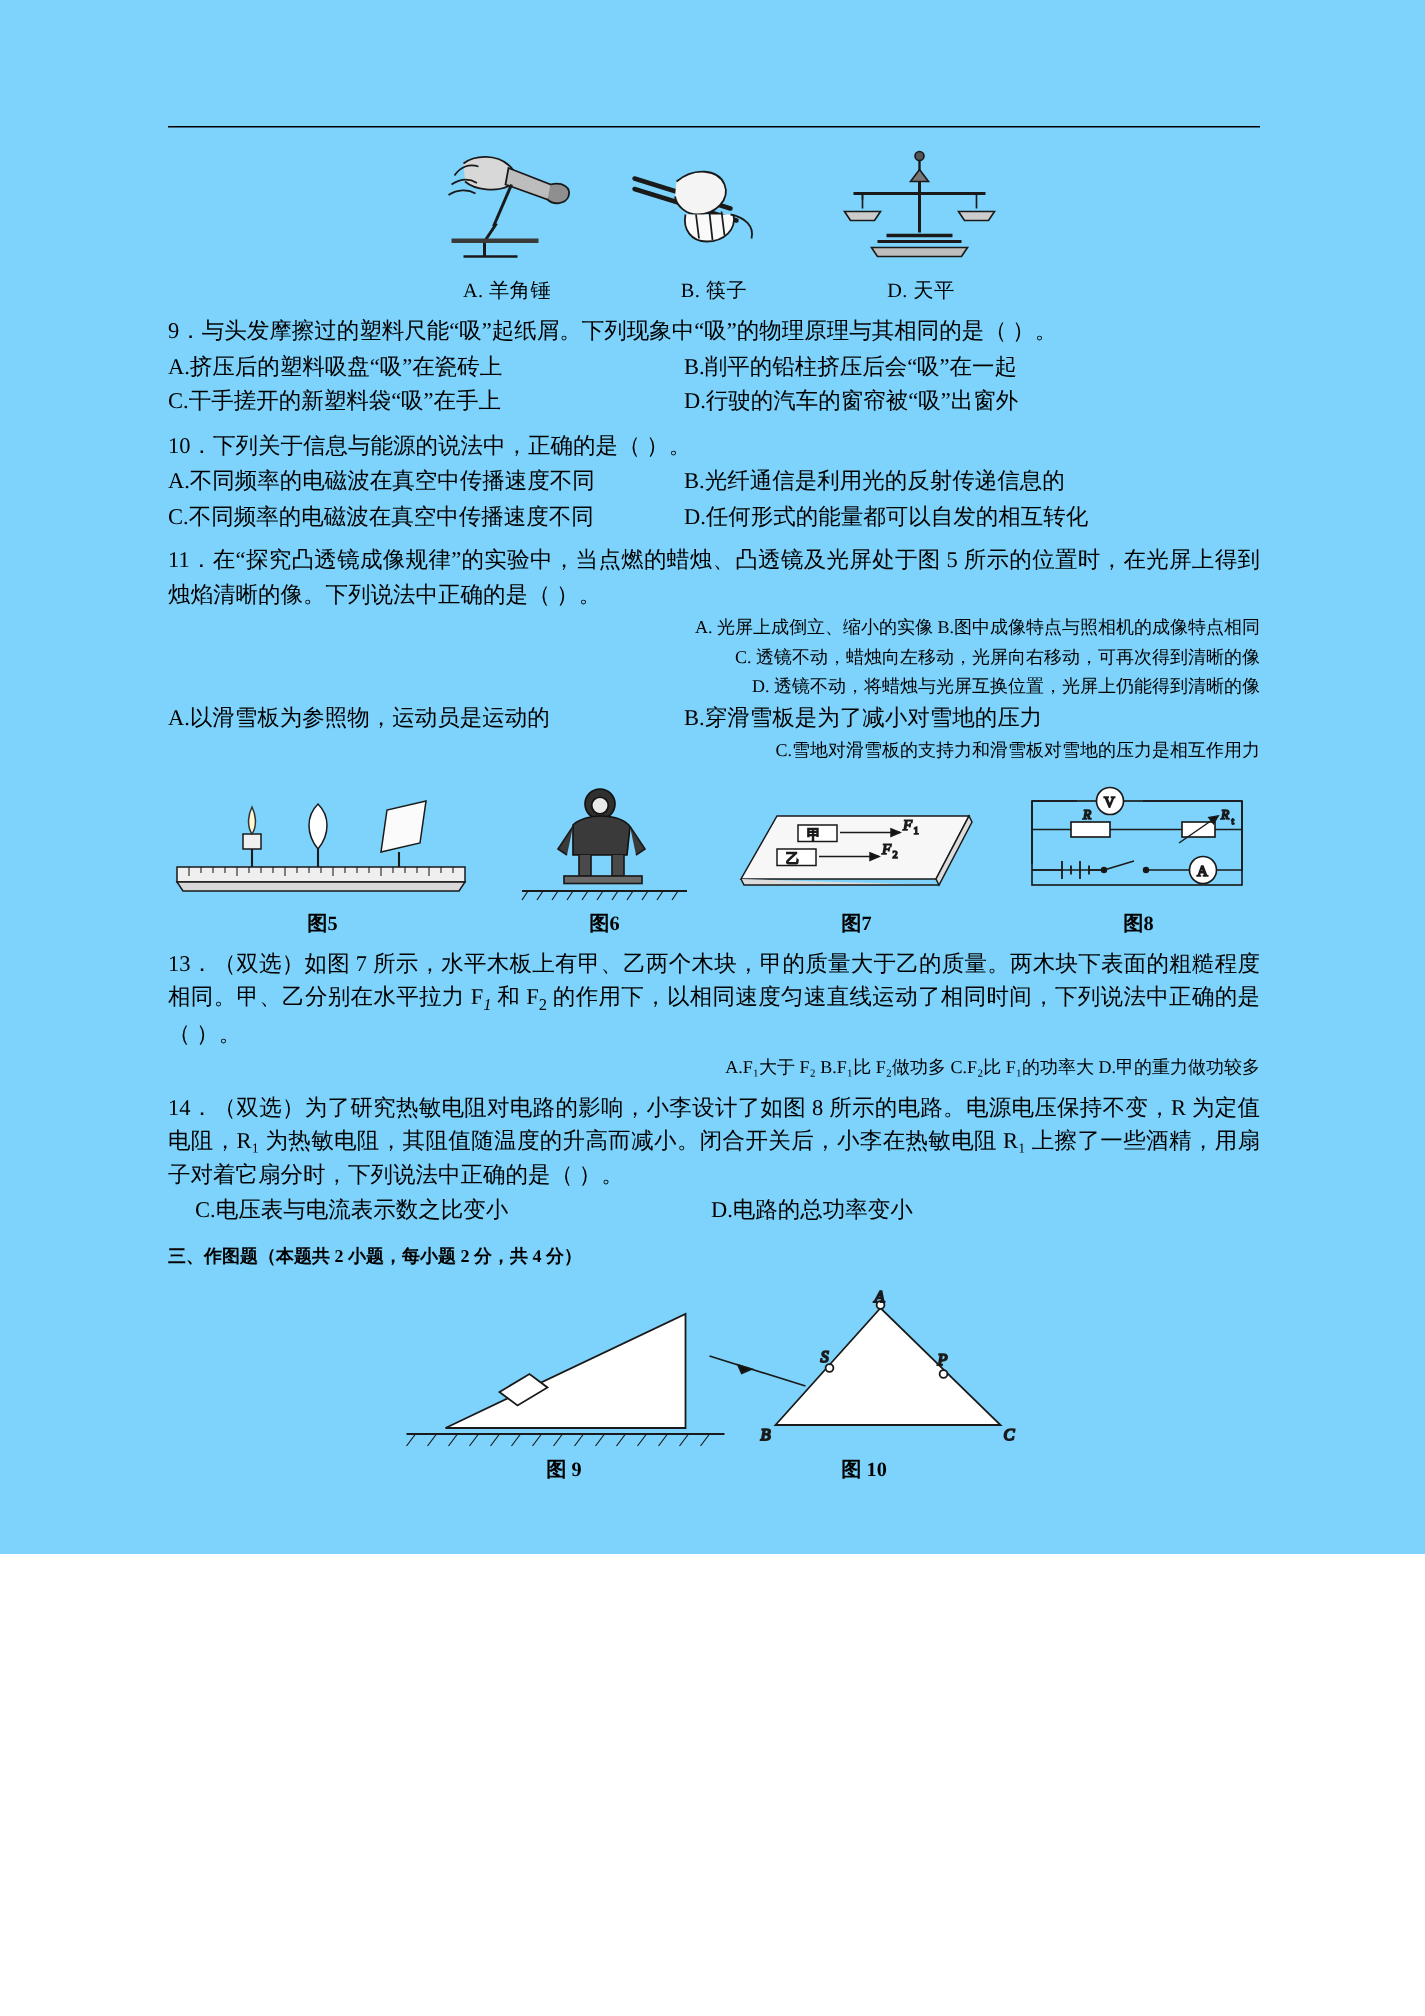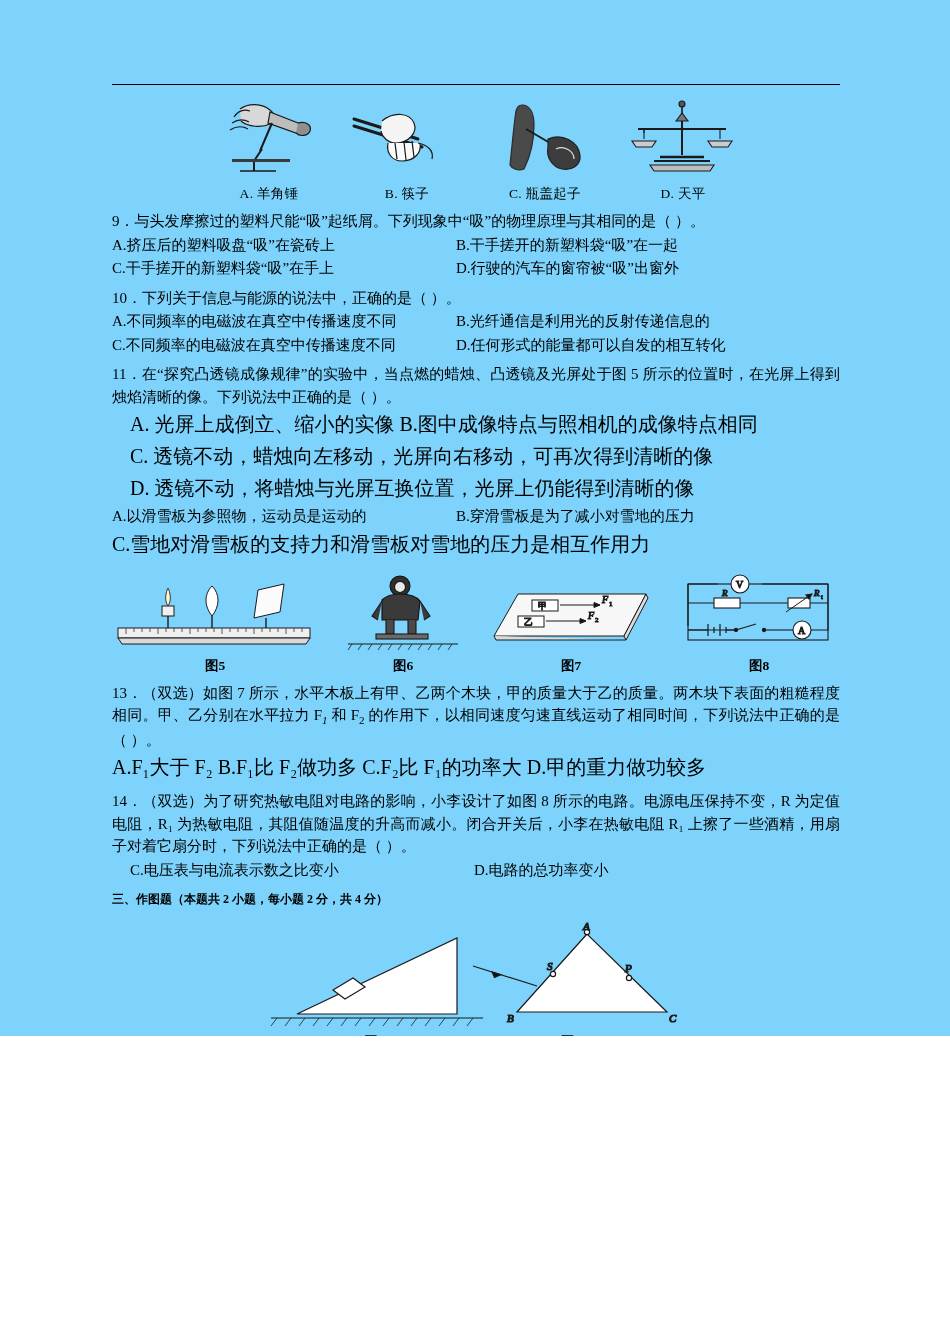--- a/index.html
+++ b/index.html
@@ -57,23 +57,24 @@
   }
   .opts {
     font-size: 15px;
     line-height: 1.5;
     margin: 1px 0 0 0;
     display: flex;
   }
   .opts .oa { width: 344px; }
   .opts .ob { flex: 1; }
   .optline {
-    font-size: 20px;
+    font-size: 12px;
     line-height: 1.55;
     margin: 1px 0 0 0;
+    text-align: right;
   }
   .optline.ind { padding-left: 18px; }
   .sec-title {
     font-size: 12px;
     font-weight: bold;
     margin: 10px 0 0 0;
   }
   .sub { font-size: 11px; vertical-align: sub; }
   .ital { font-style: italic; }
   .fig-strip {
@@ -135,31 +136,20 @@
             <path d="M40 44 C38 54, 44 62, 54 62 C66 62, 74 54, 72 44" fill="#fafafa"></path>
             <path d="M47 44 L49 60"></path>
             <path d="M56 43 L58 61"></path>
             <path d="M64 42 L66 58"></path>
             <path d="M70 44 C80 46, 86 52, 84 60"></path>
           </g>
         </svg>
         <div class="figcap">B. 筷子</div>
       </div>
 
-      <div class="figcell">
-        <svg width="118" height="82" viewBox="0 0 118 82">
-          <g stroke="#1a1a1a" fill="none" stroke-width="1.2">
-            <path d="M36 6 C44 6, 48 14, 48 26 C48 44, 44 58, 38 70 C32 72, 26 70, 24 66 C26 48, 28 24, 30 12 C31 8, 33 6, 36 6 Z" fill="#4a4a4a" stroke="#2a2a2a"></path>
-            <path d="M40 30 L64 44" stroke-width="2"></path>
-            <path d="M62 40 C76 34, 92 42, 94 56 C95 66, 86 72, 76 70 C66 68, 60 58, 62 48 Z" fill="#3c3c3c" stroke="#222"></path>
-            <path d="M70 50 C78 46, 88 52, 88 60" stroke="#ddd"></path>
-          </g>
-        </svg>
-        <div class="figcap">C. 瓶盖起子</div>
-      </div>
 
       <div class="figcell">
         <svg width="118" height="82" viewBox="0 0 118 82">
           <g stroke="#1a1a1a" fill="none" stroke-width="1.1">
             <path d="M58 6 L58 22" stroke-width="1.6"></path>
             <circle cx="58" cy="5" r="3" fill="#555"></circle>
             <path d="M14 30 L102 30" stroke-width="2"></path>
             <path d="M52 22 L58 14 L64 22 Z" fill="#777"></path>
             <path d="M20 30 L20 40"></path>
             <path d="M96 30 L96 40"></path>
@@ -172,21 +162,21 @@
             <path d="M20 34 L20 30"></path>
           </g>
         </svg>
         <div class="figcap">D. 天平</div>
       </div>
     </div>
 
     <p class="q">9．与头发摩擦过的塑料尺能“吸”起纸屑。下列现象中“吸”的物理原理与其相同的是（                ）。</p>
     <div class="opts">
       <span class="oa">A.挤压后的塑料吸盘“吸”在瓷砖上</span>
-      <span class="ob">B.干手搓开的新塑料袋“吸”在一起</span>
+      <span class="ob">B.削平的铅柱挤压后会“吸”在一起</span>
     </div>
     <div class="opts">
       <span class="oa">C.干手搓开的新塑料袋“吸”在手上</span>
       <span class="ob">D.行驶的汽车的窗帘被“吸”出窗外</span>
     </div>
 
     <p class="q">10．下列关于信息与能源的说法中，正确的是（                ）。</p>
     <div class="opts">
       <span class="oa">A.不同频率的电磁波在真空中传播速度不同</span>
       <span class="ob">B.光纤通信是利用光的反射传递信息的</span>

